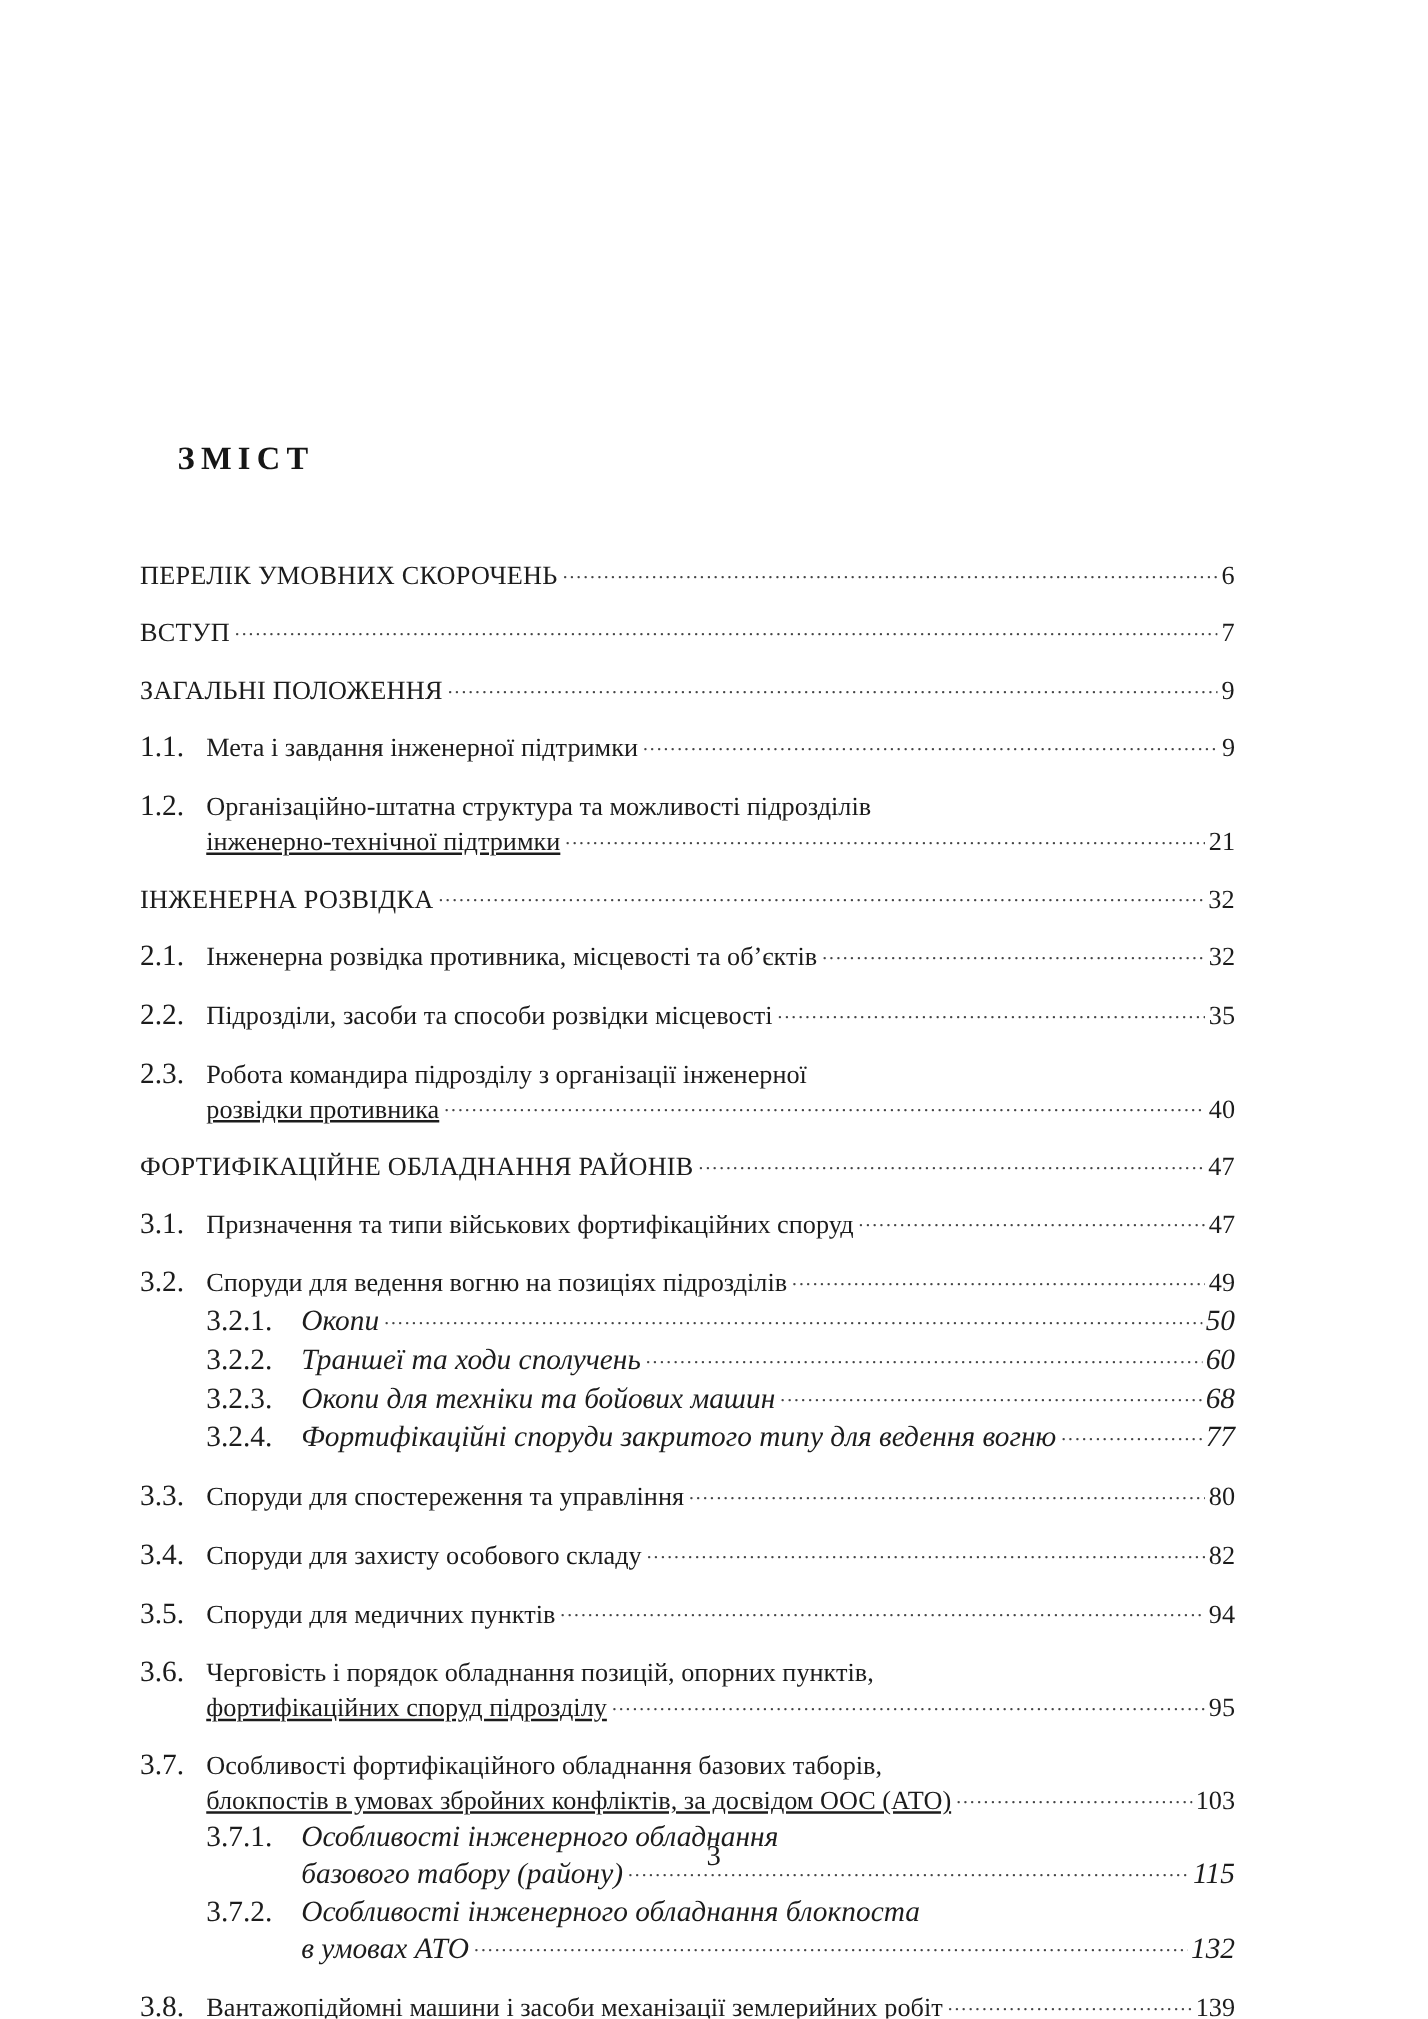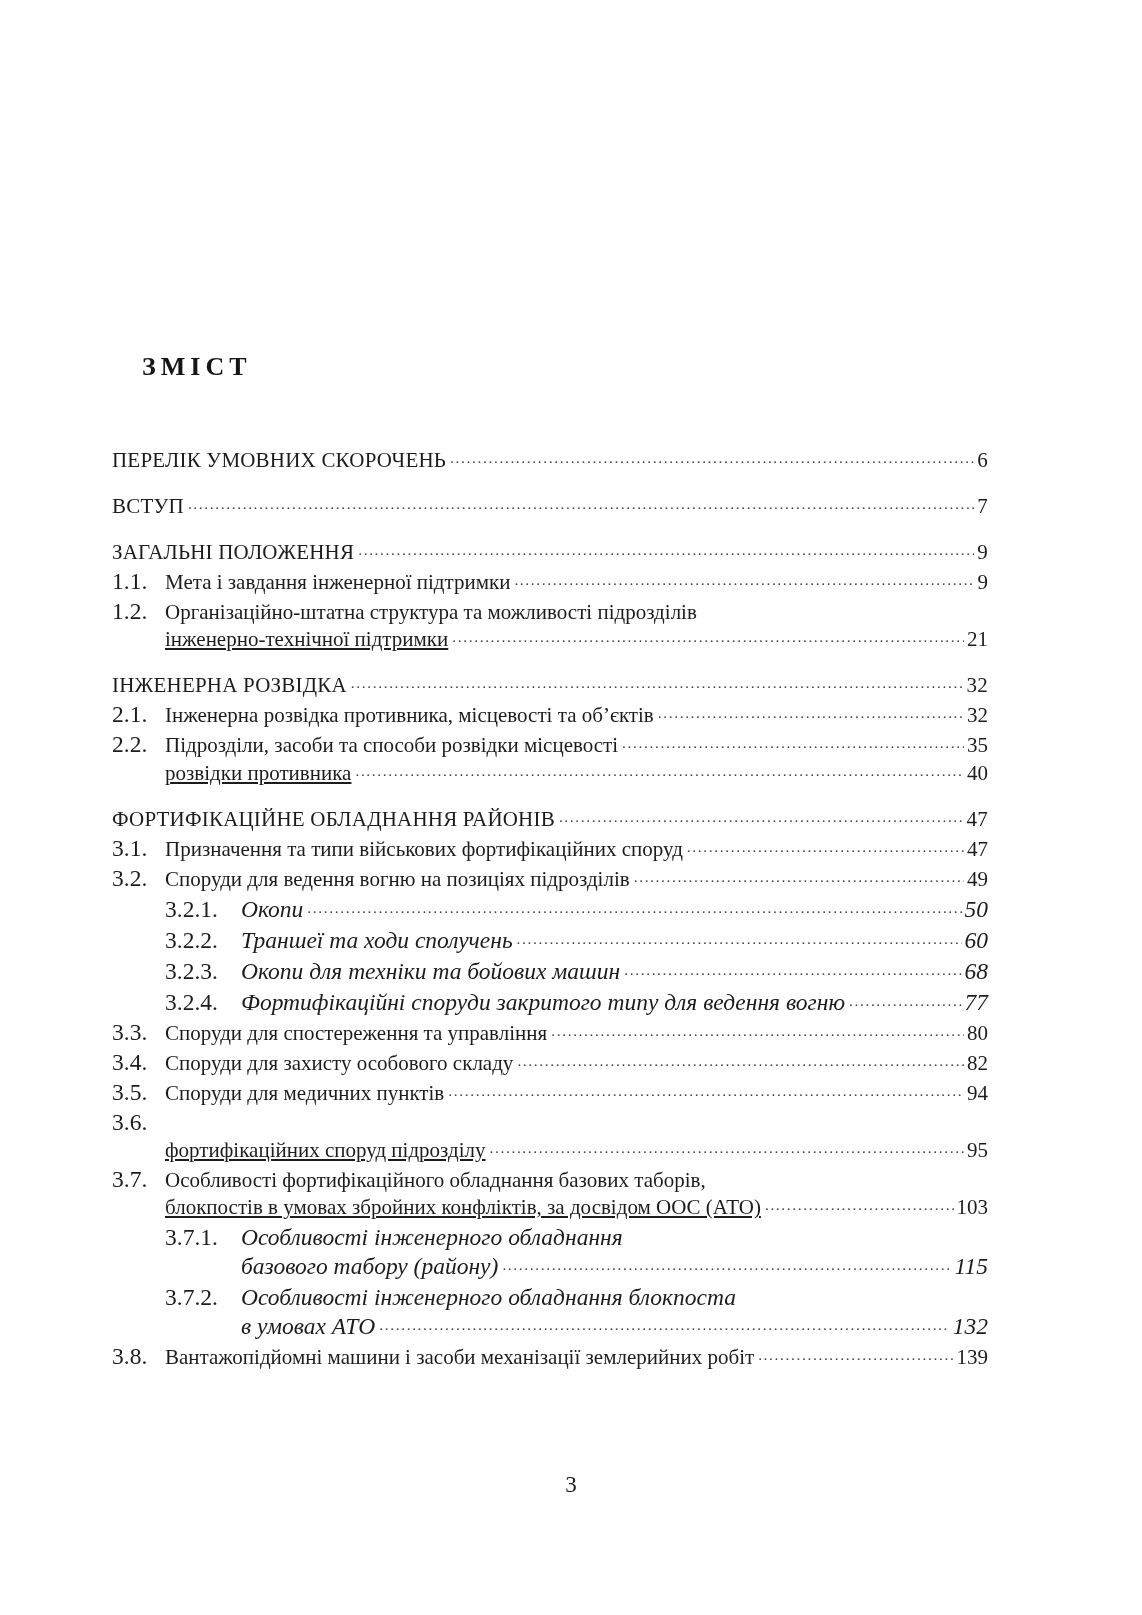--- a/index.html
+++ b/index.html
@@ -94,21 +94,21 @@
   }
   .lvl-major.first {
     margin-top: 0;
   }
   .lvl-major .txt {
     padding-right: 3px;
   }
 
   
   .lvl-2 {
-    margin-top: 3px;
+    margin-top: 20px;
   }
   .lvl-2 .num {
     width: 53px;
     font-size: 23.5px;
   }
   .lvl-2 .txt,
   .lvl-2 .pg {
     font-size: 21px;
   }
   .lvl-2 .txt {
@@ -224,20 +224,24 @@
         </div>
         <div class="toc-entry lvl-2">
           <div class="toc-line">
             <span class="num">2.2.</span>
             <span class="txt">Підрозділи, засоби та способи розвідки місцевості</span>
             <span class="leader"></span>
             <span class="pg">35</span>
           </div>
         </div>
         <div class="toc-entry lvl-2">
+          <div class="toc-line">
+            <span class="num">2.3.</span>
+            <span class="txt">Робота командира підрозділу з організації інженерної</span>
+          </div>
           <div class="toc-line cont-row">
             <span class="txt cont">розвідки противника</span>
             <span class="leader"></span>
             <span class="pg">40</span>
           </div>
         </div>
         <div class="toc-entry lvl-major">
           <div class="toc-line">
             <span class="txt">ФОРТИФІКАЦІЙНЕ ОБЛАДНАННЯ РАЙОНІВ</span>
             <span class="leader"></span>
@@ -316,20 +320,21 @@
           <div class="toc-line">
             <span class="num">3.5.</span>
             <span class="txt">Споруди для медичних пунктів</span>
             <span class="leader"></span>
             <span class="pg">94</span>
           </div>
         </div>
         <div class="toc-entry lvl-2">
           <div class="toc-line">
             <span class="num">3.6.</span>
+            <span class="txt">Черговість і порядок обладнання позицій, опорних пунктів,</span>
           </div>
           <div class="toc-line cont-row">
             <span class="txt cont">фортифікаційних споруд підрозділу</span>
             <span class="leader"></span>
             <span class="pg">95</span>
           </div>
         </div>
         <div class="toc-entry lvl-2">
           <div class="toc-line">
             <span class="num">3.7.</span>

